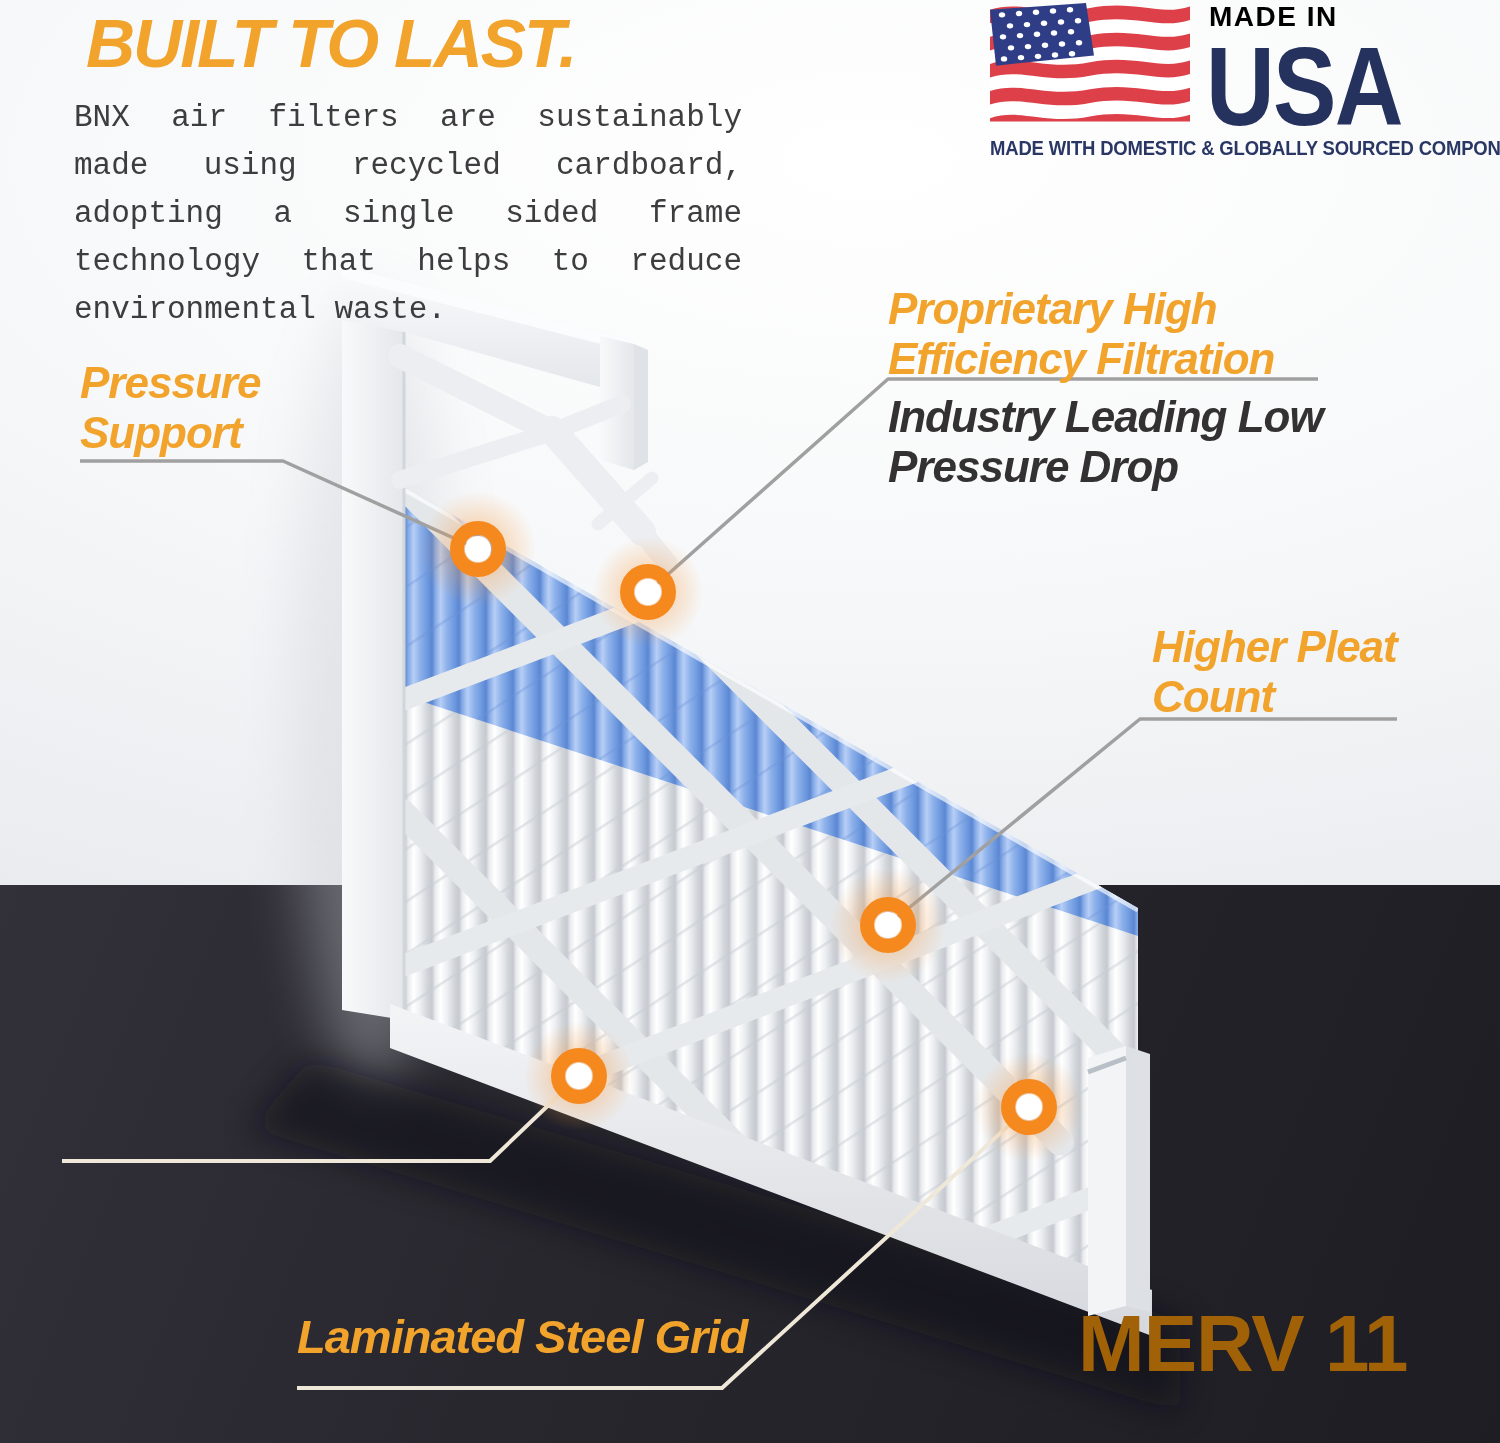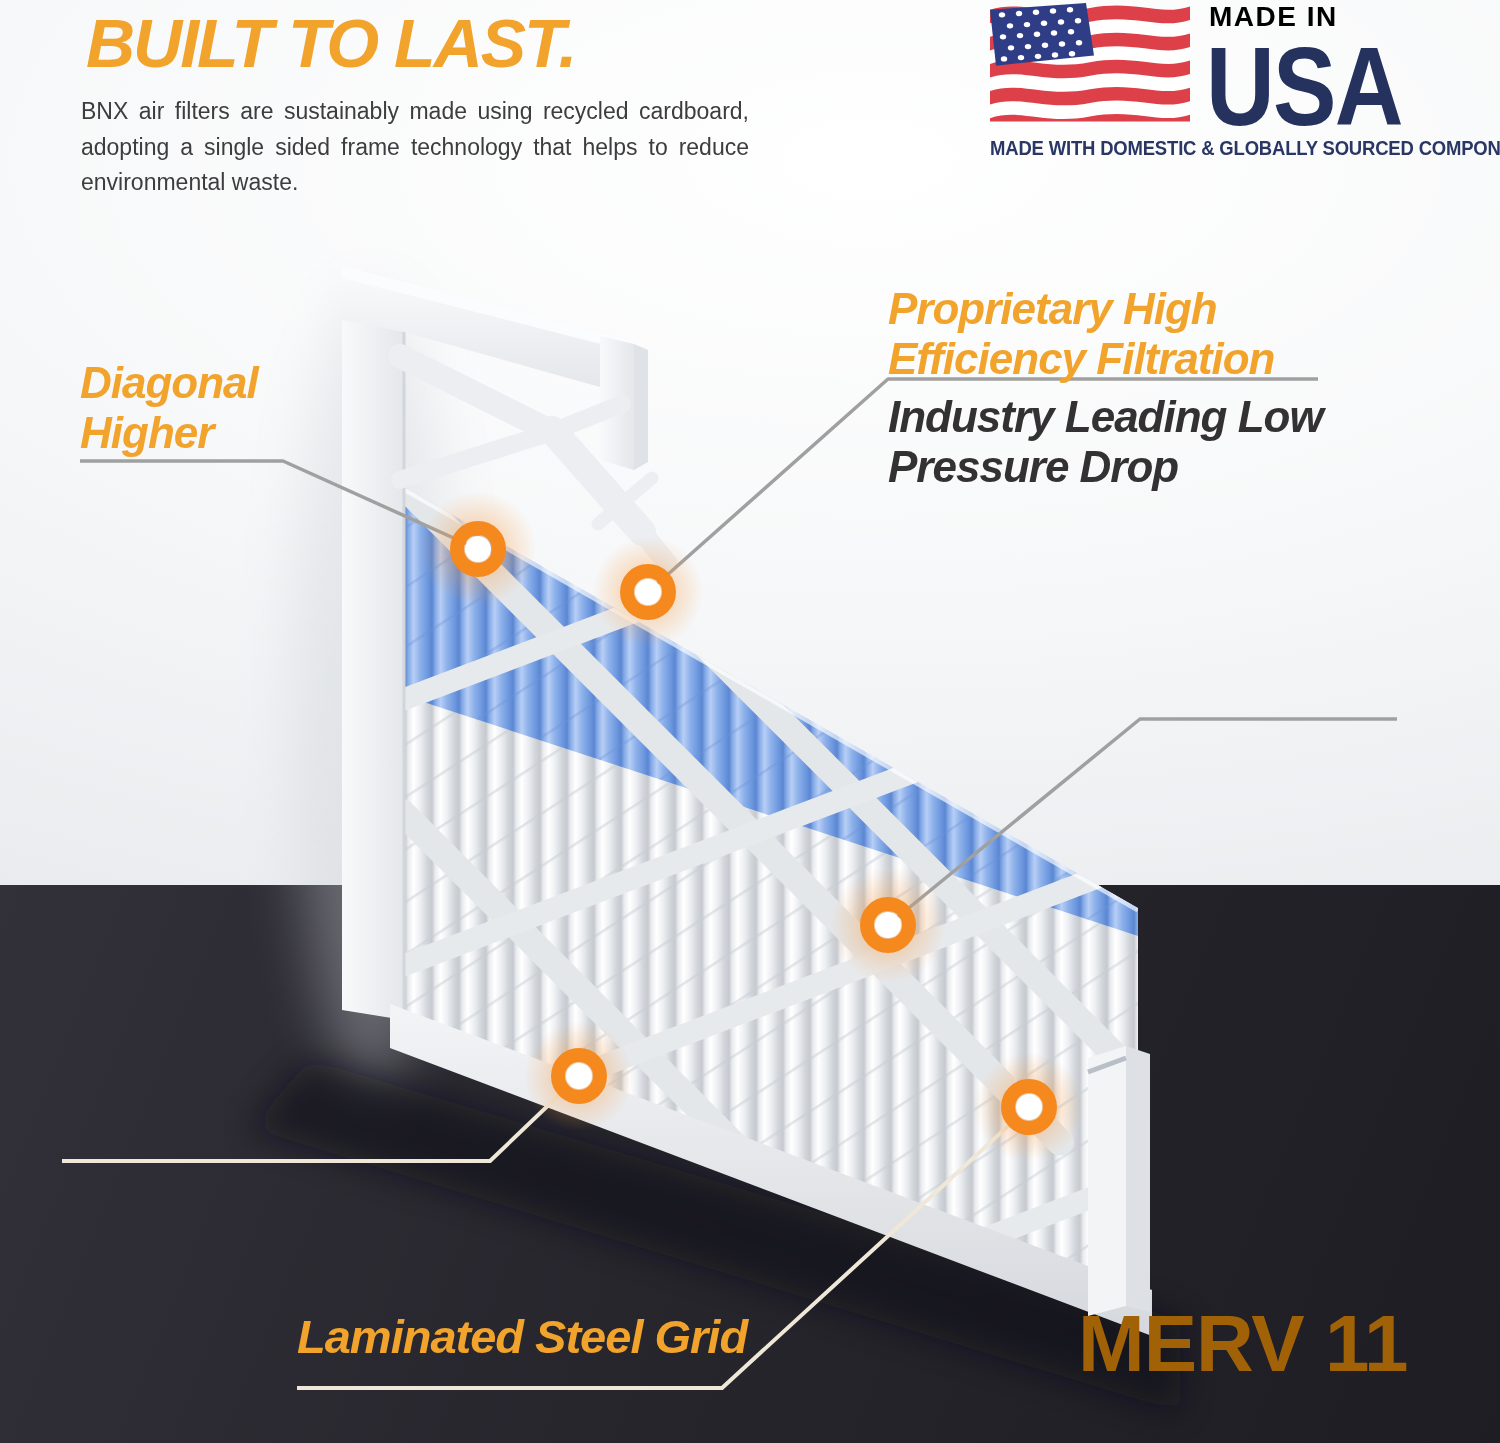--- a/index.html
+++ b/index.html
@@ -7,22 +7,22 @@
     position:relative;width:1500px;height:1443px;overflow:hidden;
     font-family:"Liberation Sans",sans-serif;background:#fff;
   }
   .bg-top{position:absolute;left:0;top:0;width:1500px;height:886px;
     background:radial-gradient(120% 95% at 58% 18%, #ffffff 0%, #f7f8f9 50%, #e9ebee 100%);}
   .bg-bottom{position:absolute;left:0;top:885px;width:1500px;height:558px;
     background:linear-gradient(112deg,#323039 0%,#27262d 45%,#1e1d24 100%);}
   svg.scene{position:absolute;left:0;top:0;}
   .title{position:absolute;left:74px;top:4px;font-size:68px;font-style:italic;font-weight:900;
     letter-spacing:-2px;color:#F1A32B;white-space:nowrap;margin-left:12px;}
-  .desc{position:absolute;left:81px;top:94px;width:668px;font-size:23px;line-height:1.55;
-    color:#3d3d3f;text-align:justify;}
+  .desc{position:absolute;left:74px;top:94px;width:668px;font-size:31px;line-height:1.55;
+    color:#3d3d3f;text-align:justify;font-family:Liberation Mono, monospace;}
   .made-in{position:absolute;left:1209px;top:1px;font-size:28px;font-weight:600;color:#000000;
     letter-spacing:1.5px;white-space:nowrap;}
   .usa{position:absolute;left:1206px;top:31px;font-size:112px;line-height:1;font-weight:900;color:#25325E;
     letter-spacing:-2px;transform:scaleX(.85);transform-origin:left top;white-space:nowrap;}
   .tagline{position:absolute;left:990px;top:136px;font-size:21px;font-weight:700;color:#2A3765;
     letter-spacing:-.2px;white-space:nowrap;transform:scaleX(.88);transform-origin:left top;}
   .flag{position:absolute;left:990px;top:3px;width:205px;height:127px;}
   .callout{position:absolute;font-style:italic;font-weight:900;color:#F1A32B;line-height:1.14;
     letter-spacing:-1px;}
   .co-diagonal{left:80px;top:358px;width:250px;font-size:44px;}
@@ -232,20 +232,21 @@
         <circle cx="31" cy="64.5" r="3.2"></circle>
         <circle cx="48" cy="63" r="3.2"></circle>
         <circle cx="65" cy="61.5" r="3.2"></circle>
         <circle cx="82" cy="60" r="3.2"></circle>
     </g>
   </svg>
   <div class="made-in">MADE IN</div>
   <div class="usa">USA</div>
   <div class="tagline">MADE WITH DOMESTIC &amp; GLOBALLY SOURCED COMPONENTS</div>
 
-  <div class="callout co-diagonal">Diagonal Higher</div>
+  <div class="callout co-diagonal">Pressure Support</div>
   <div class="callout co-lowpressure">Industry Leading Low Pressure Drop</div>
   <div class="callout co-proprietary">Proprietary High Efficiency Filtration</div>
+  <div class="callout co-pleat">Higher Pleat Count</div>
   <div class="callout co-grid">Laminated Steel Grid</div>
 
   <div class="merv">MERV 11</div>
 
 </div>
 
 </body></html>

